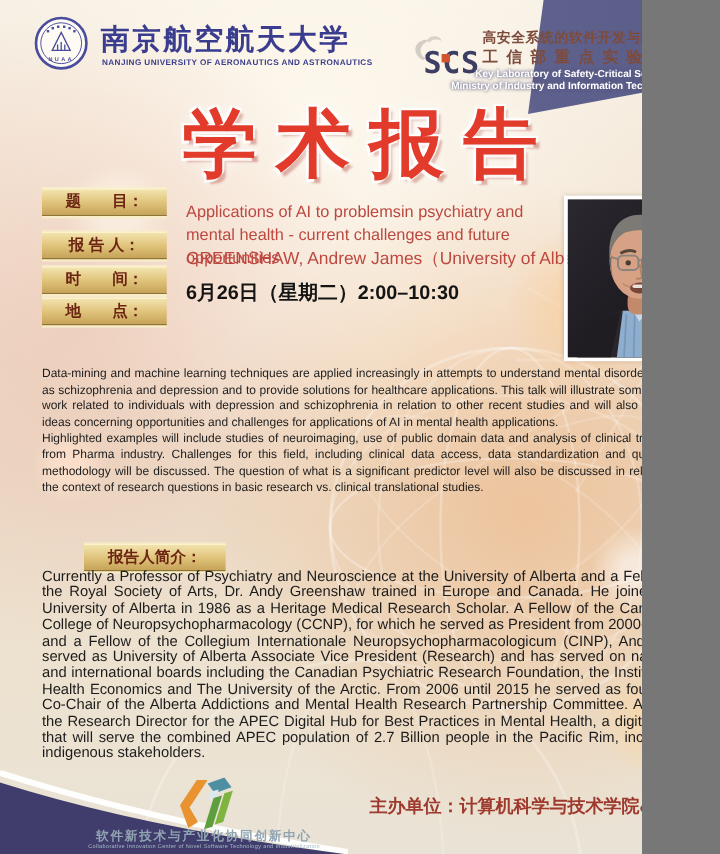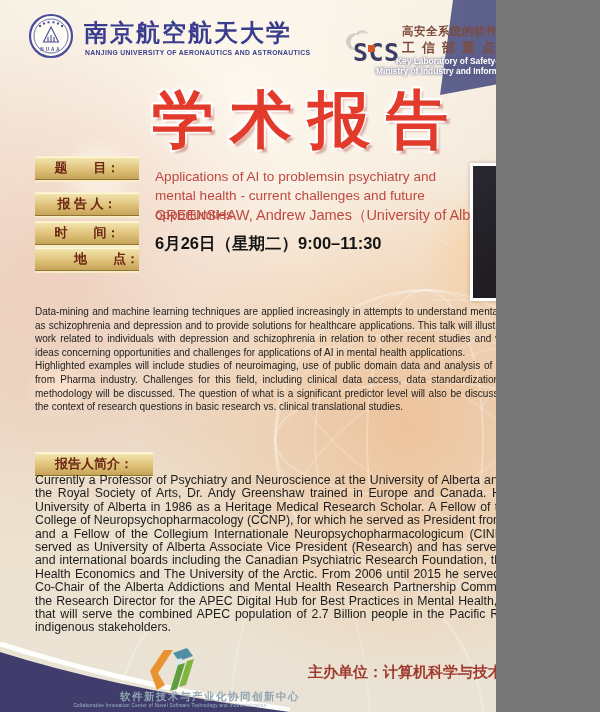--- a/index.html
+++ b/index.html
@@ -1,17 +1,17 @@
 <!DOCTYPE html>
 <html><head>
 <meta charset="utf-8">
 <style>
   html,body{margin:0;padding:0;background:#777;}
   .poster{
-    position:relative; width:496px; height:712px; overflow:hidden;
+    position:relative; width:535px; height:712px; overflow:hidden;
     font-family:"Liberation Sans","DejaVu Sans",sans-serif;
     background:
       radial-gradient(circle at 82% 60%, rgba(238,153,83,0.38) 0%, rgba(238,153,83,0) 45%),
       radial-gradient(circle at 12% 38%, rgba(233,178,160,0.42) 0%, rgba(233,178,160,0) 40%),
       radial-gradient(circle at 50% 15%, rgba(255,250,240,0.85) 0%, rgba(255,250,240,0) 50%),
       linear-gradient(180deg,#F6EFE3 0%,#F1E3D2 30%,#ECDCC8 55%,#EDE2D0 80%,#E9E3D6 100%);
   }
   .abs{position:absolute;}
   
   .wedge-tr{left:0;top:0;width:600px;height:120px;z-index:1;
@@ -42,38 +42,38 @@
     font-size:62px;font-weight:800;color:#E23A2B;letter-spacing:16px;text-indent:16px;
     text-shadow:-2px -2px 0 rgba(255,255,255,.85),2px -2px 0 rgba(255,255,255,.85),
       -2px 2px 0 rgba(255,255,255,.85),0 0 12px rgba(255,255,255,.9),3px 3px 2px rgba(165,48,33,.45);}
   
   .flabel{left:35px;width:104px;height:22px;z-index:2;line-height:22px;text-align:center;
     font-size:13px;font-weight:bold;color:#6B2512;white-space:nowrap;
     background:linear-gradient(180deg,#F4E7B2,#DFC27A 55%,#C6A458);
     border-top:1px solid #F8F0CC;border-bottom:1px solid #8F7434;
     box-shadow:0 2px 0 rgba(248,238,198,.9),inset 0 1px 0 #FFF8D8;}
   .lab-topic{top:156px;} .lab-speaker{top:192px;} .lab-time{top:221px;}
-  .lab-loc{top:247px;text-align:right;} .lab-abs{top:273px;} .lab-bio{top:452px;width:118px;}
+  .lab-loc{top:247px;} .lab-abs{top:273px;} .lab-bio{top:452px;width:118px;margin-left:35px;}
   
   .fval{z-index:2;margin-top:12px;}
   .v-topic{left:155px;top:155px;width:312px;font-size:13.6px;line-height:19px;color:#BD4840;}
   .v-speaker{left:155px;top:194px;width:340px;font-size:14.5px;color:#BD4840;white-space:nowrap;}
   .v-time{left:155px;top:221px;font-size:16.5px;font-weight:600;color:#141414;white-space:nowrap;}
   .v-loc{left:155px;top:247px;font-size:16.5px;font-weight:600;color:#141414;white-space:nowrap;}
   
   .abstract{left:35px;top:305px;width:534px;height:153px;overflow:hidden;z-index:2;
     font-size:10px;line-height:13.6px;color:#1C1C1C;text-align:justify;}
   .abstract p{margin:0;}
   .bio{left:35px;top:474px;width:534px;height:176px;overflow:hidden;z-index:2;
     font-size:12.3px;line-height:13.4px;color:#1C1C1C;text-align:justify;}
   
   .photo{left:470px;top:163px;z-index:3;border:3px solid #FFFFFF;box-shadow:0 0 4px rgba(120,90,70,.4);}
   
   .cic-logo{left:142px;top:647px;z-index:4;}
-  .cic-cn{left:40px;top:690px;width:260px;z-index:4;text-align:right;
+  .cic-cn{left:40px;top:690px;width:260px;z-index:4;text-align:center;
     font-size:10.5px;font-weight:bold;color:#90A4B2;letter-spacing:1.5px;white-space:nowrap;}
   .cic-en{left:40px;top:703px;width:260px;z-index:4;text-align:center;
     font-size:4.6px;color:#A8BCC6;letter-spacing:.3px;white-space:nowrap;}
   .organizer{left:308px;top:663px;z-index:4;font-size:15px;font-weight:bold;color:#9E392D;white-space:nowrap;}
 </style>
 </head>
 <body>
 
 <div class="poster">
 
@@ -152,21 +152,21 @@
   <div class="abs page-title">学术报告</div>
 
   <div class="abs flabel lab-topic">题　　目：</div>
   <div class="abs flabel lab-speaker">报 告 人：</div>
   <div class="abs flabel lab-time">时　　间：</div>
   <div class="abs flabel lab-loc">地　　点：</div>
   <div class="abs flabel lab-bio">报告人简介：</div>
 
   <div class="abs fval v-topic">Applications of AI to problemsin psychiatry and mental health - current challenges and future opportunities</div>
   <div class="abs fval v-speaker">GREENSHAW, Andrew James（University of Alberta）</div>
-  <div class="abs fval v-time">6月26日（星期二）9:00–11:30</div>
+  <div class="abs fval v-time">6月26日（星期二）2:00–10:30</div>
 
   <svg class="abs photo" width="121" height="132" viewBox="0 0 121 132">
     <defs>
       <linearGradient id="pbg" x1="0" y1="0" x2="1" y2="1">
         <stop offset="0" stop-color="#2B2830"></stop>
           <stop offset="1" stop-color="#141216"></stop>
       </linearGradient>
     </defs>
     <rect width="121" height="132" fill="url(#pbg)"></rect>
 

